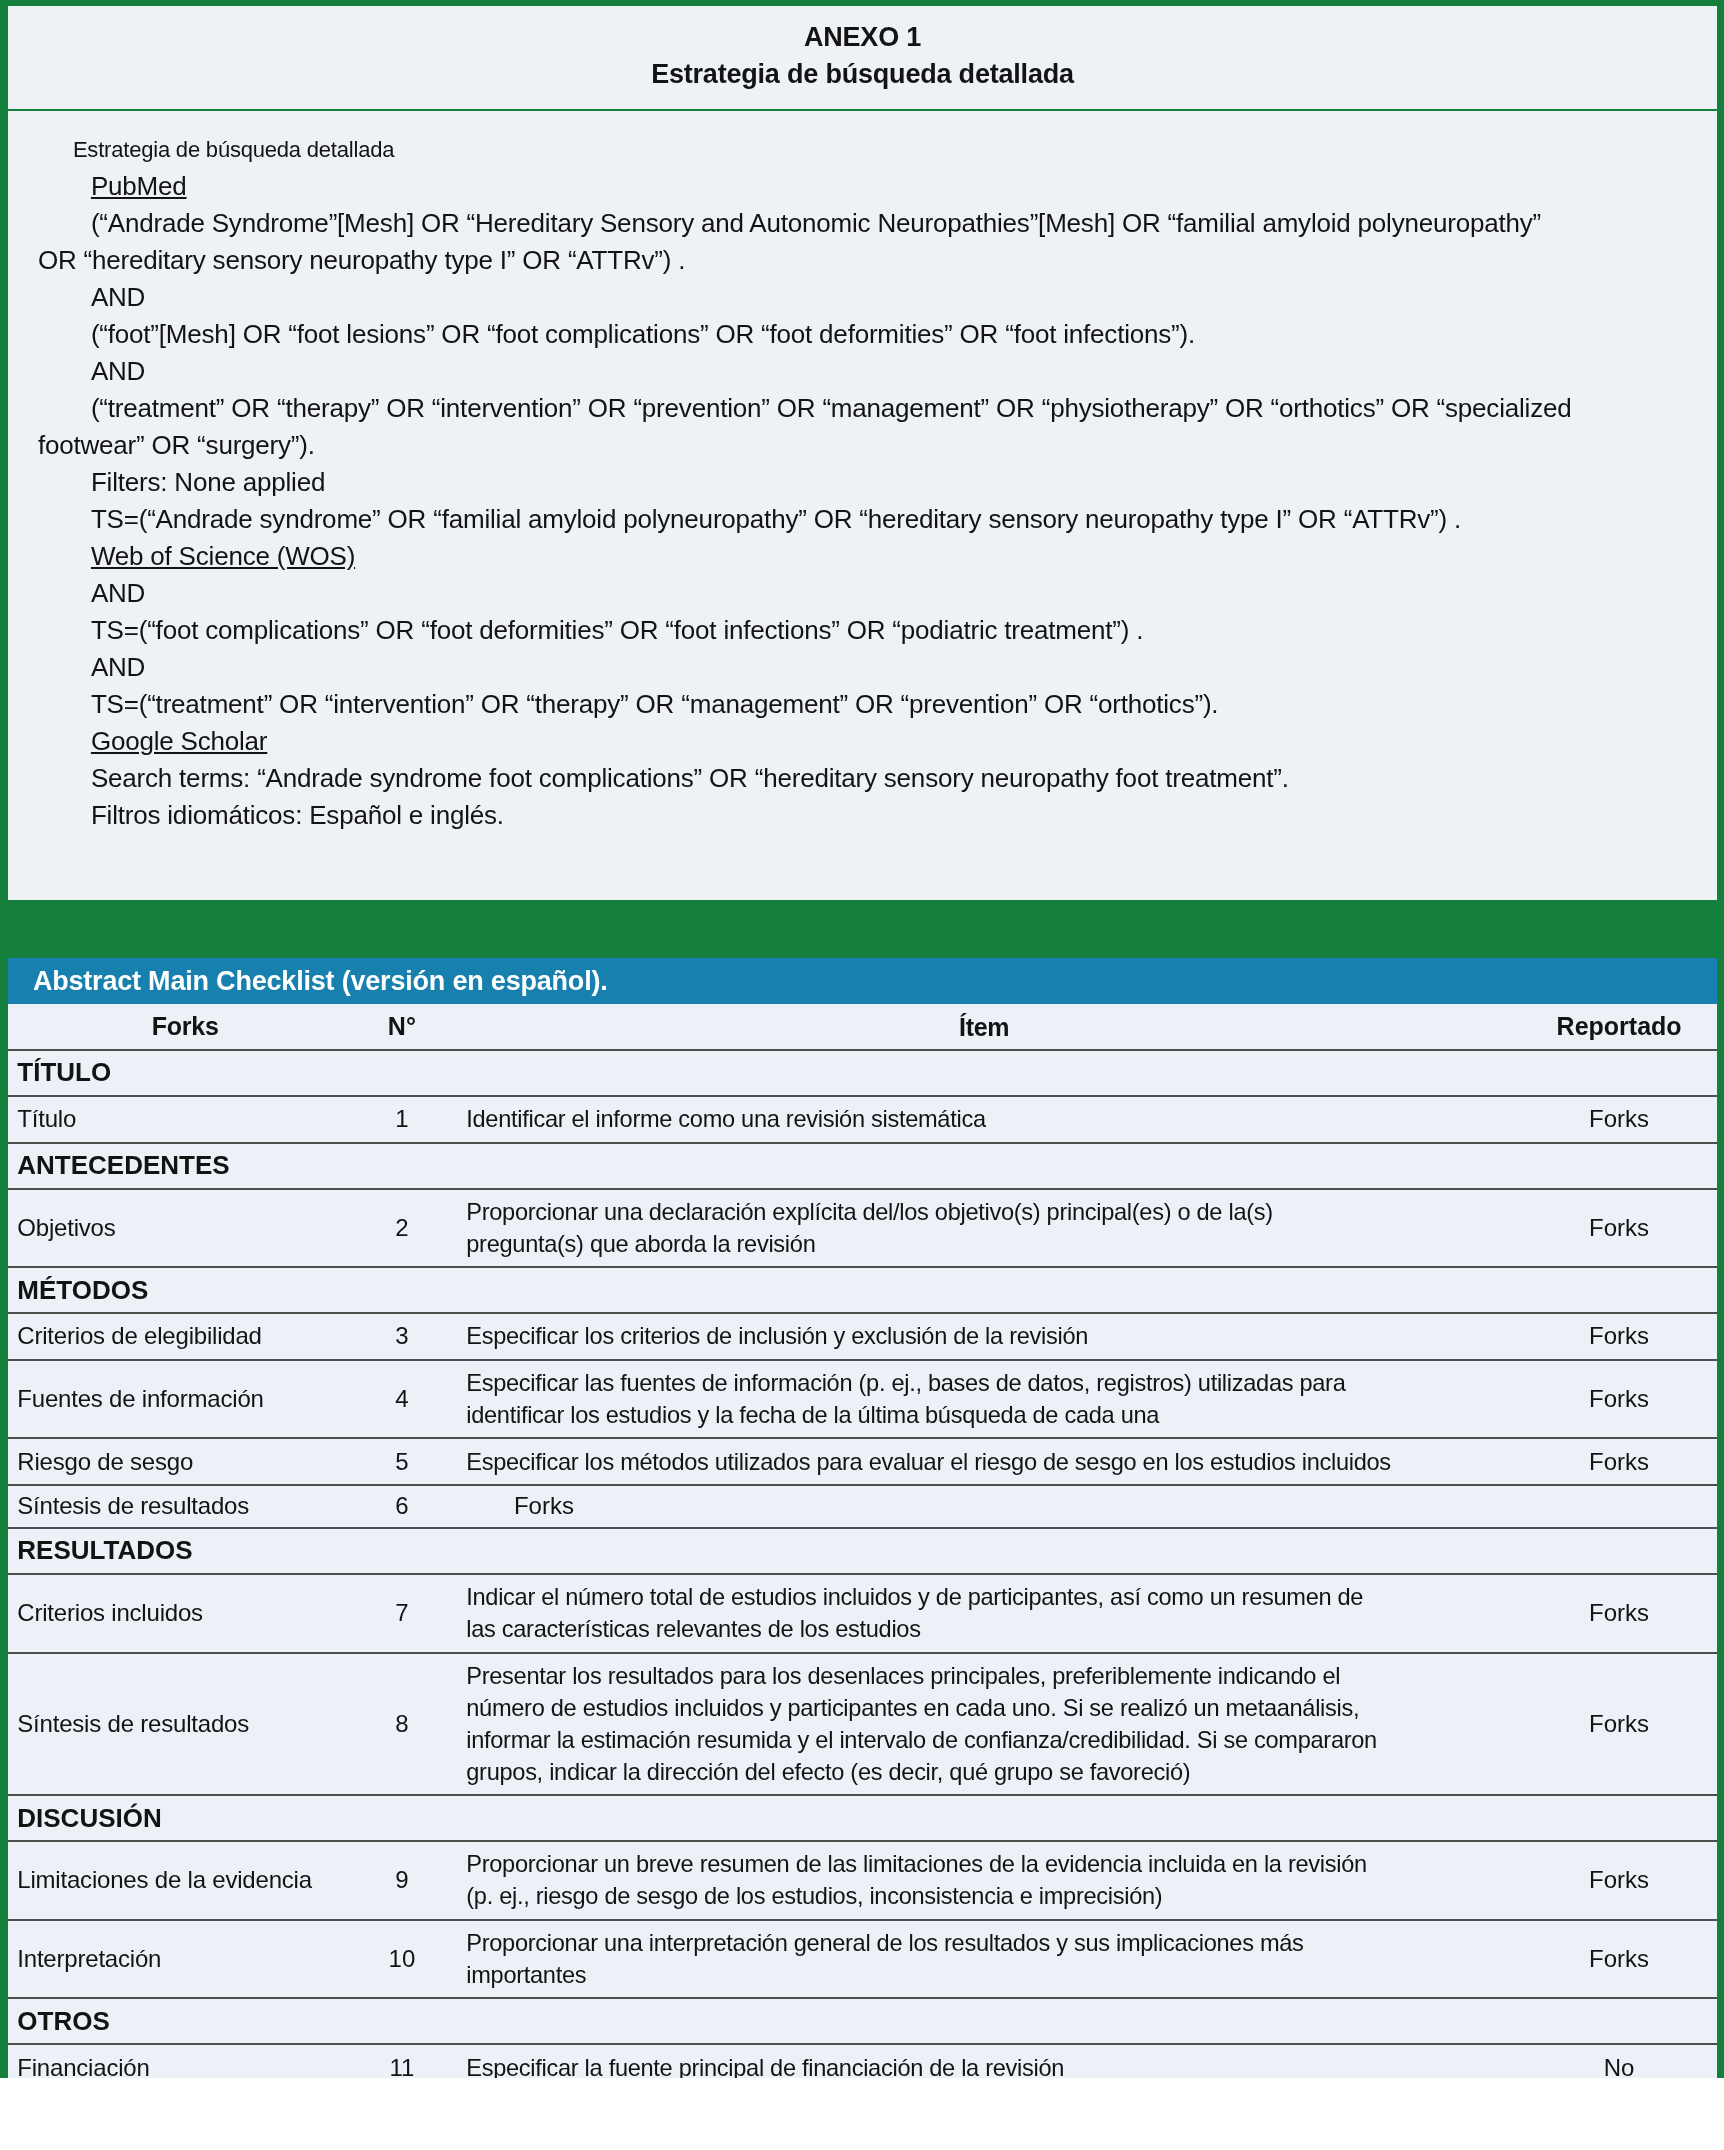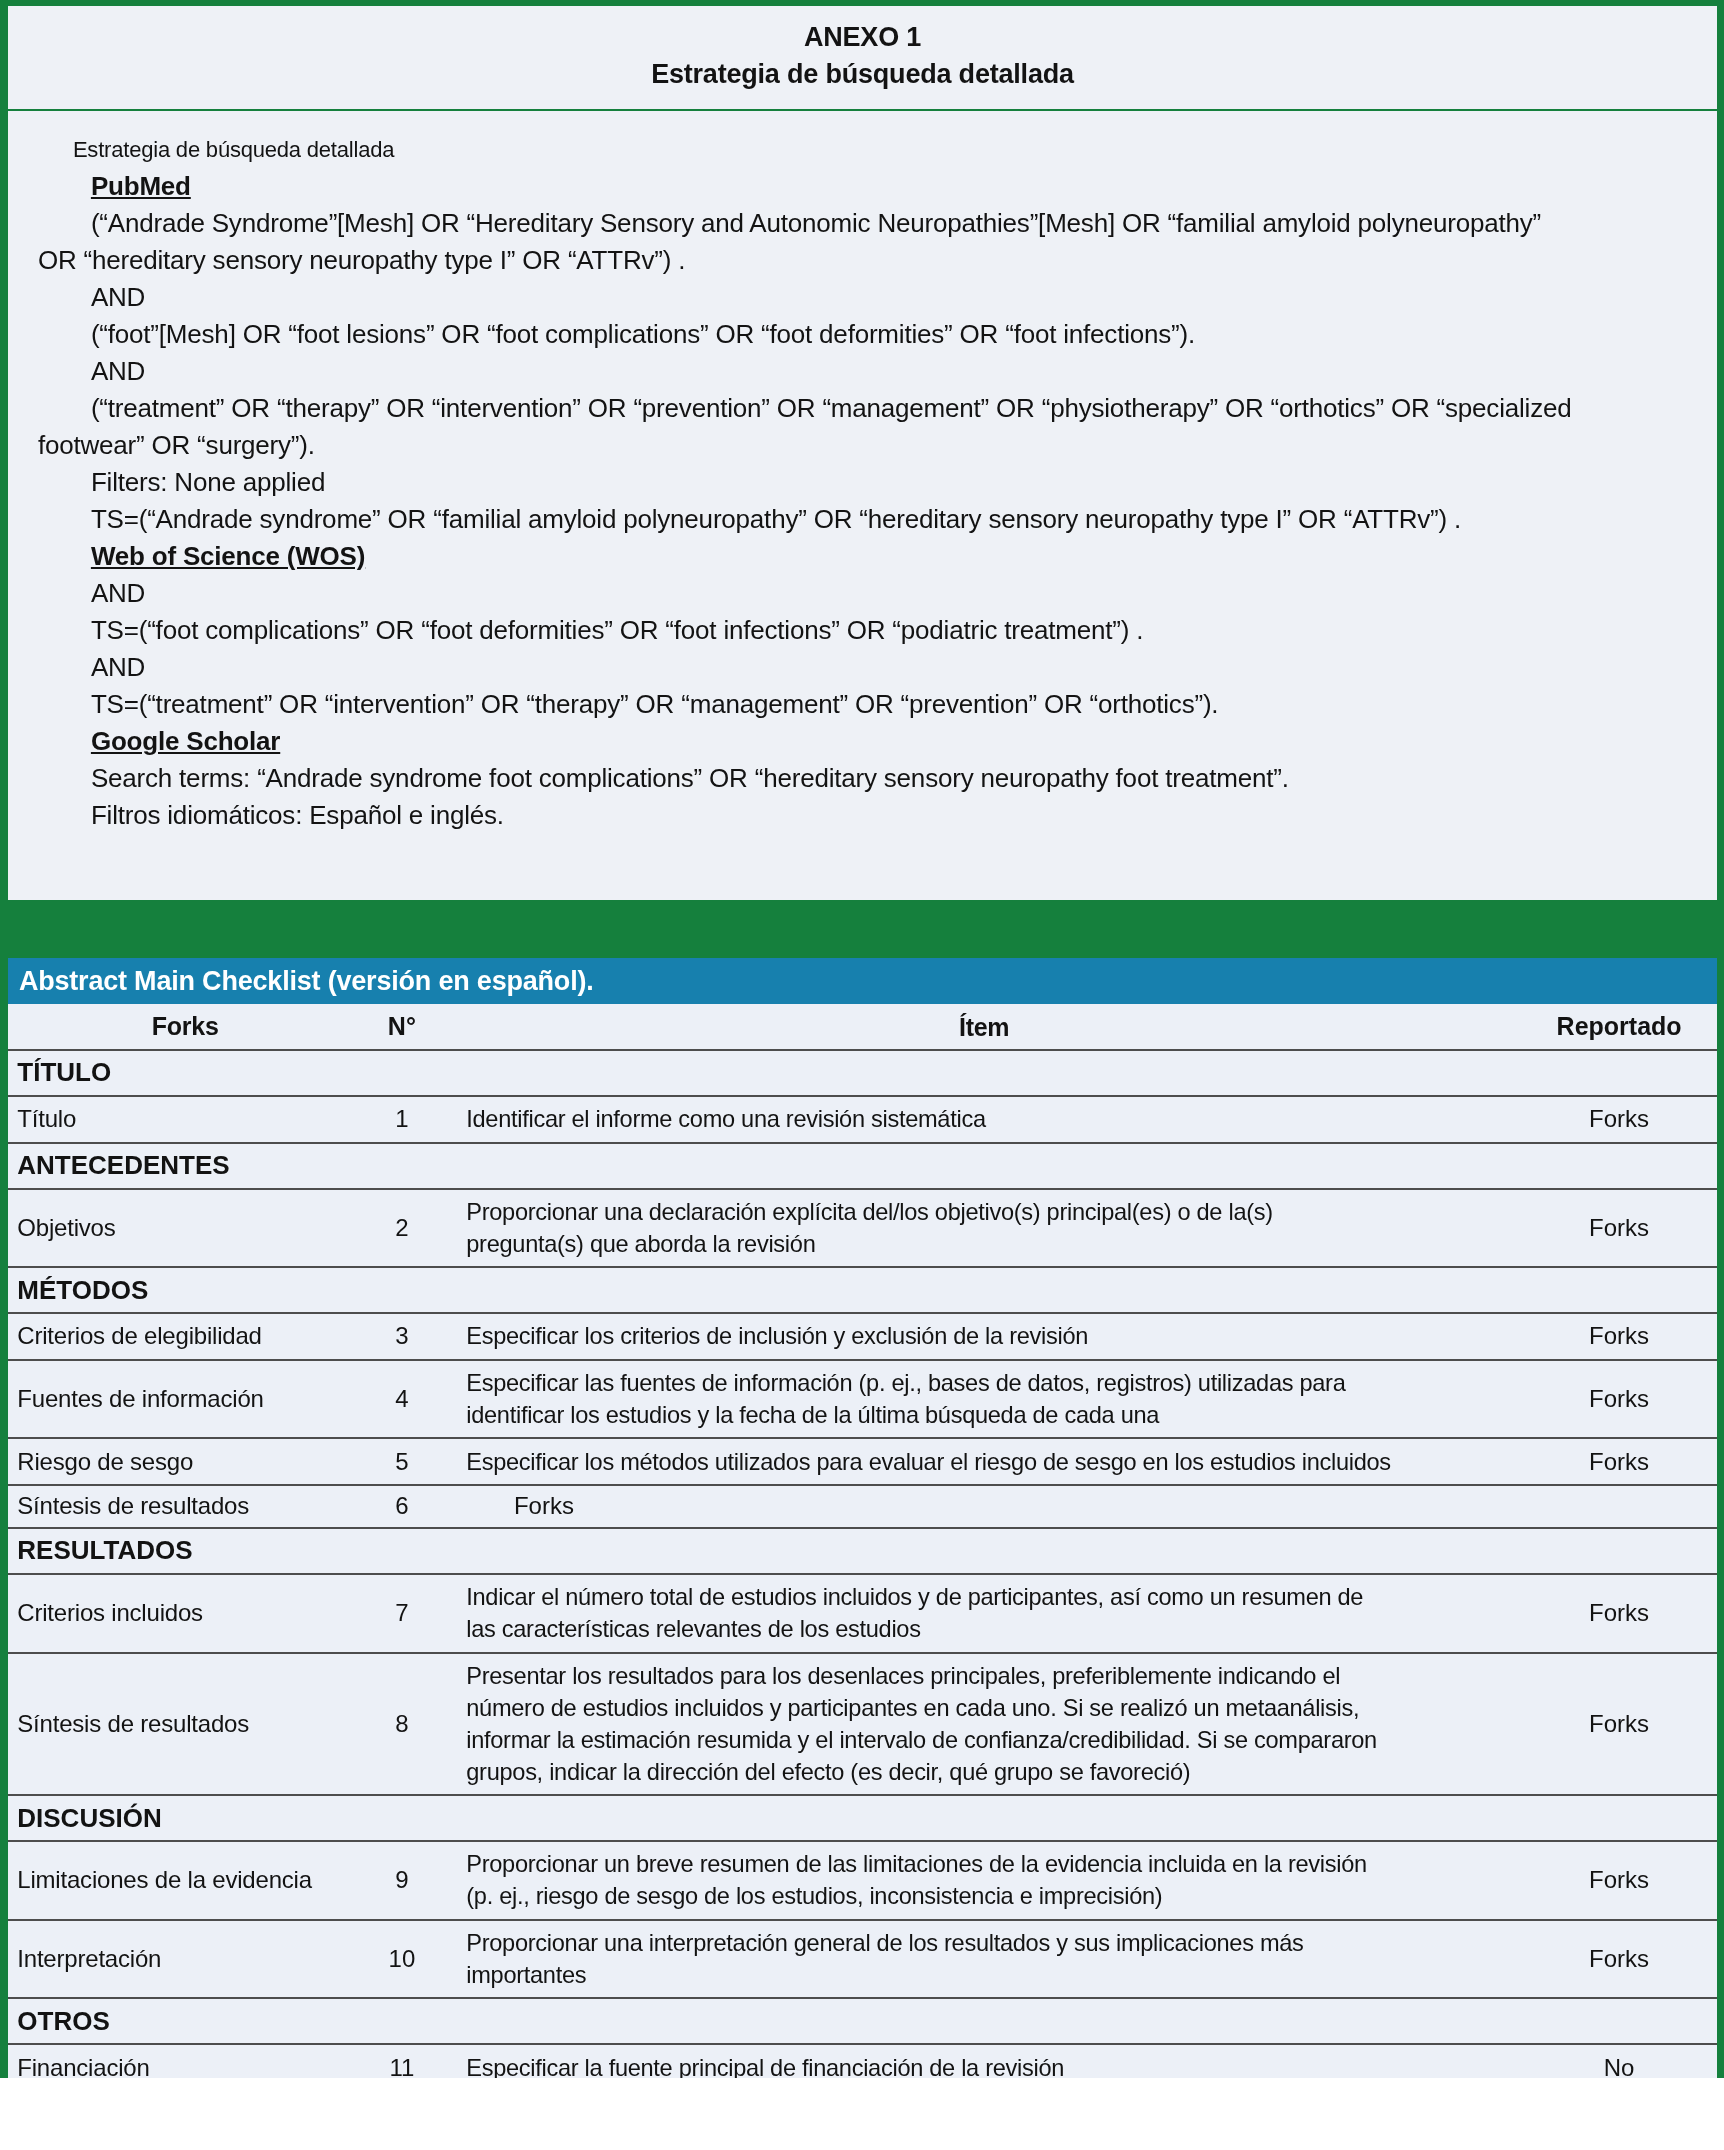--- a/index.html
+++ b/index.html
@@ -18,27 +18,27 @@
   }
   .annex-body {
     margin:0 7.9px; background:#eef1f6;
     padding:20.4px 23.6px 66px 30px;
   }
   .annex-body p.line {
     margin:0; font-size:26px; line-height:37px; letter-spacing:-0.2px;
     white-space:pre-line; text-indent:53px;
   }
   .annex-body p.line.small { font-size:22px; text-indent:35px; }
-  .annex-body p.line.link span { text-decoration:underline;font-weight:bold; }
+  .annex-body p.line.link span { text-decoration:underline; }
 
   
   .checklist { margin:58px 7.9px 0 7.9px; }
   .bar {
     height:46px; background:#1780ae; color:#ffffff;
-    display:flex; align-items:center; padding-left:11px;
+    display:flex; align-items:center; padding-left:25px;
     font-size:27px; font-weight:bold; letter-spacing:-0.2px;
   }
   .tbody { background:#ecf0f7; padding-bottom:9.4px; }
   .row { display:flex; align-items:center; border-bottom:2.4px solid #4d4d4d; }
   .row.head  { min-height:42px; }
   .row.section { min-height:44px; }
   .row.item-row { min-height:41px; }
   .c { box-sizing:border-box; }
   .c.tema { width:350px; padding:6.3px 4.7px 6.3px 9.4px; font-size:24px; letter-spacing:-0.2px; }
   .c.num  { width:88px; padding:6.3px 0; text-align:center; font-size:24px; }

